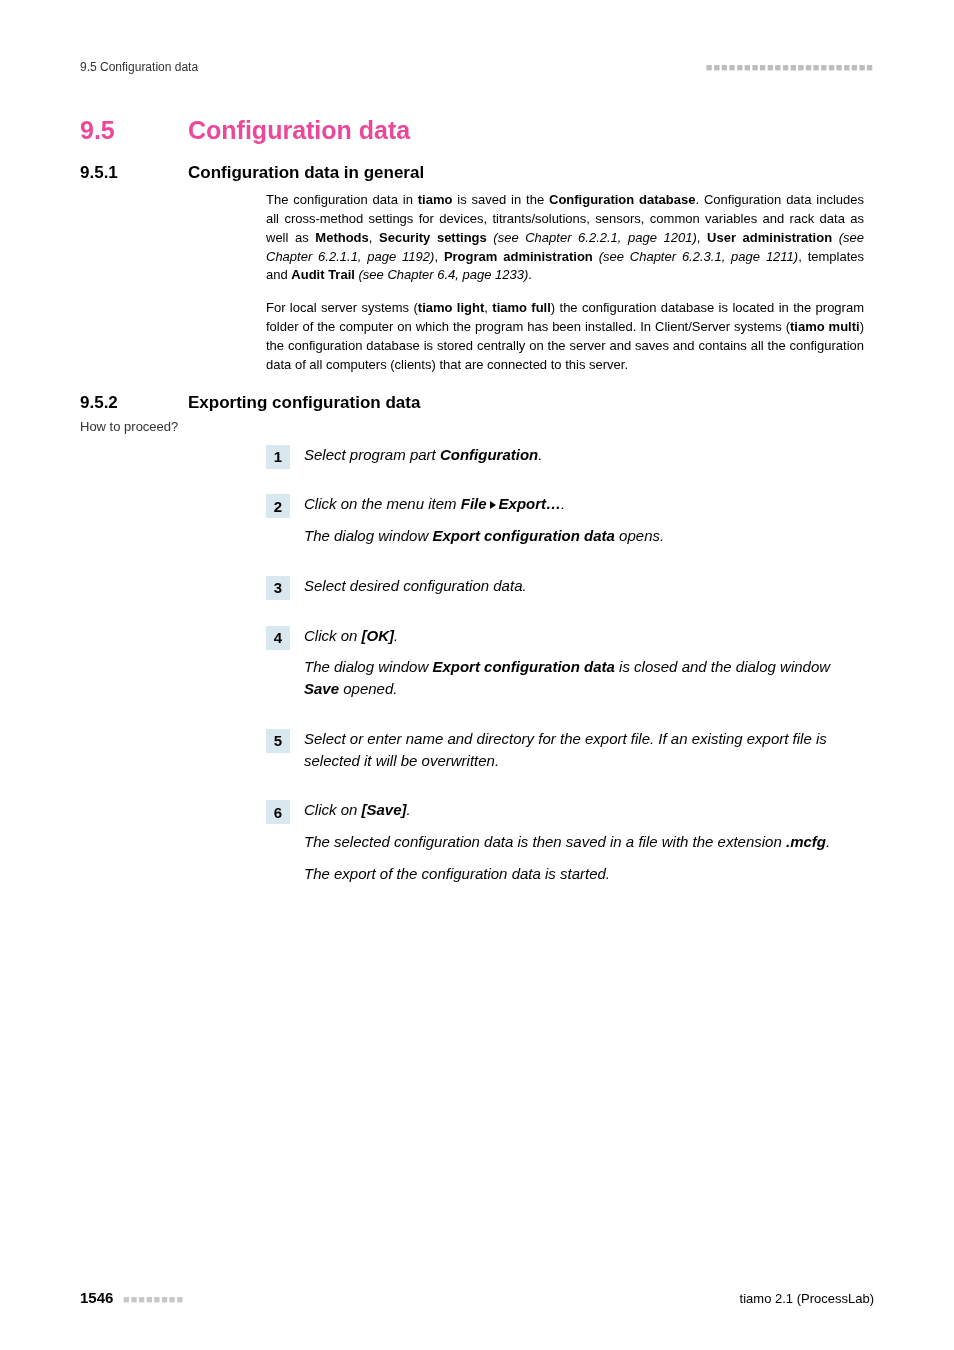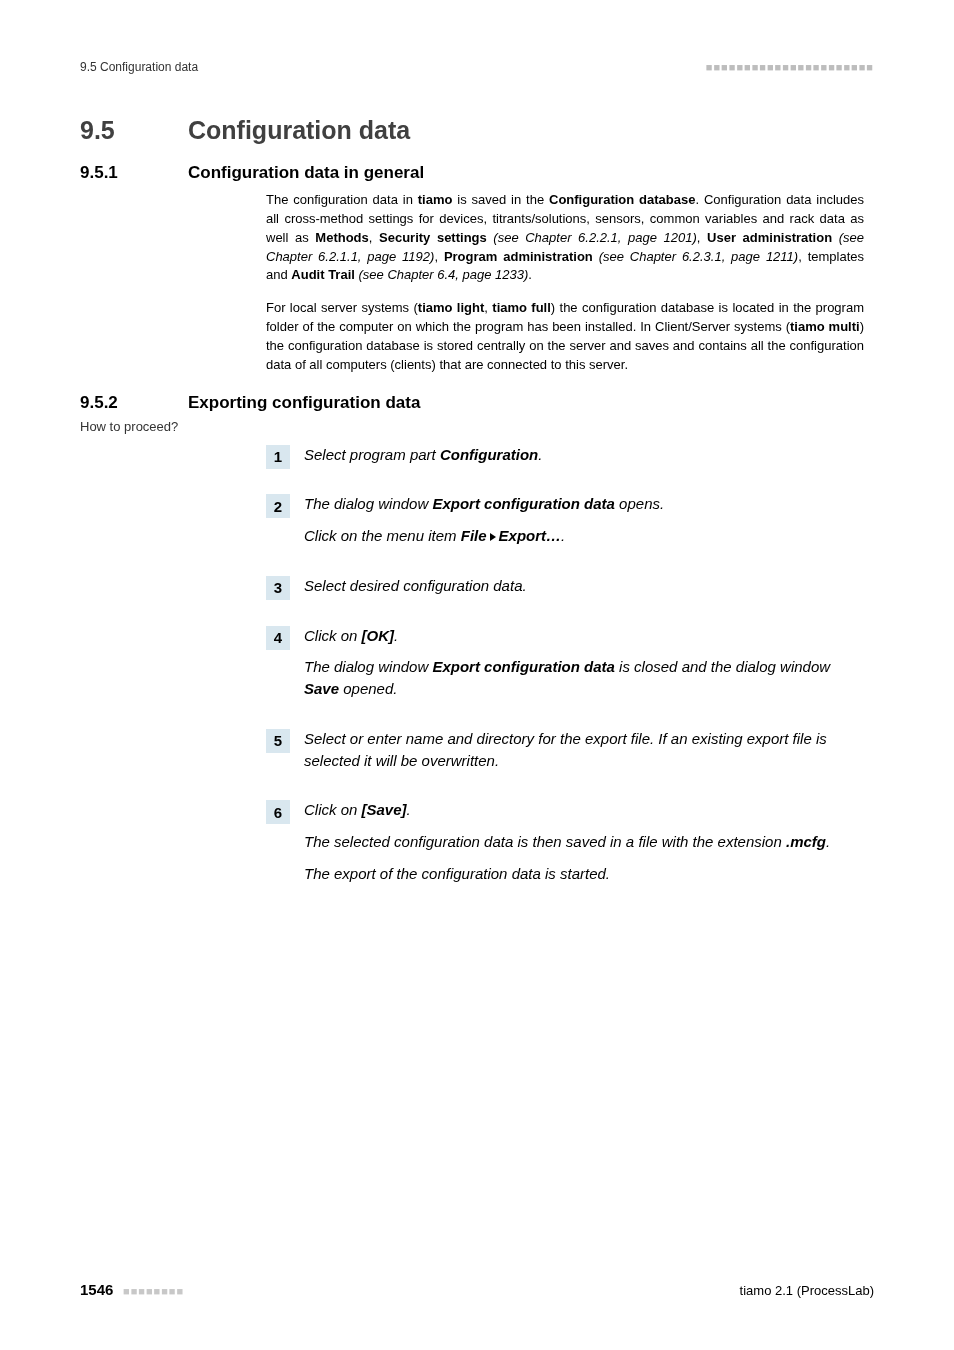--- a/index.html
+++ b/index.html
@@ -31,21 +31,21 @@
     letter-spacing: 1px;
     color: #bdbdbd;
     font-weight: bold;
     font-size: 11px;
   }
   .h-major {
     display: flex;
     align-items: flex-end;
     gap: 38px;
     font-weight: 800;
-    color: #404040;
+    color: #ec4899;
     margin: 0 0 18px 0;
   }
   .h-major .num {
     font-size: 25px;
     width: 70px;
     flex: 0 0 70px;
   }
   .h-major .txt {
     font-size: 25px;
   }
@@ -118,21 +118,21 @@
     border-top: 4px solid transparent;
     border-bottom: 4px solid transparent;
     border-left: 6px solid #000;
     margin: 0 3px 1px 3px;
     vertical-align: middle;
   }
   .footer {
     position: absolute;
     left: 80px;
     right: 80px;
-    bottom: 52px;
+    bottom: 44px;
     display: flex;
     justify-content: space-between;
     align-items: baseline;
     font-size: 13px;
   }
   .footer .page-no { font-weight: 800; font-size: 15px; }
   .footer .foot-dashes {
     letter-spacing: 1px;
     color: #c8c8c8;
     font-weight: bold;
@@ -179,22 +179,22 @@
   <div class="steps" id="steps-container">
       <div class="step">
         <div class="step-num">1</div>
         <div class="step-body">
           <p><span>Select program part </span><span class="b">Configuration</span><span>.</span></p>
         </div>
       </div>
       <div class="step">
         <div class="step-num">2</div>
         <div class="step-body">
+          <p><span>Click on the menu item </span><span class="b">File</span><span class="tri"></span><span class="b">Export…</span><span>.</span></p>
           <p><span>The dialog window </span><span class="b">Export configuration data</span><span> opens.</span></p>
-          <p><span>Click on the menu item </span><span class="b">File</span><span class="tri"></span><span class="b">Export…</span><span>.</span></p>
         </div>
       </div>
       <div class="step">
         <div class="step-num">3</div>
         <div class="step-body">
           <p><span>Select desired configuration data.</span></p>
         </div>
       </div>
       <div class="step">
         <div class="step-num">4</div>

